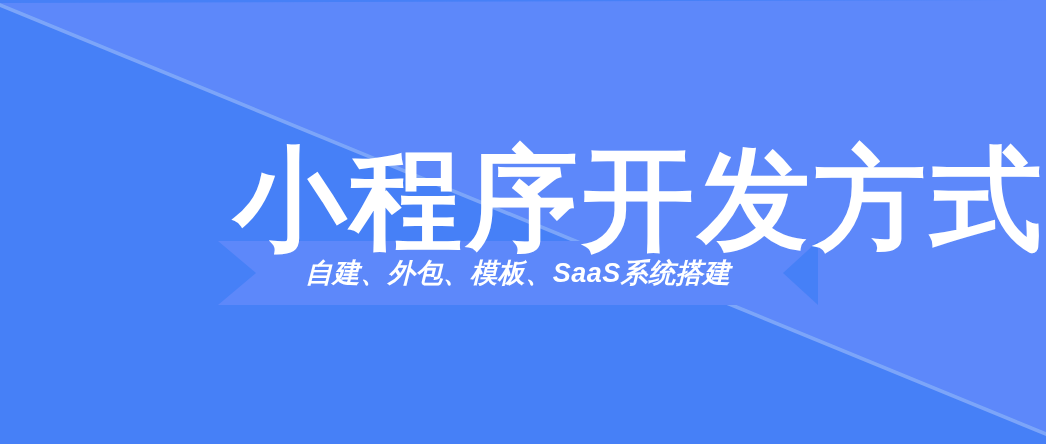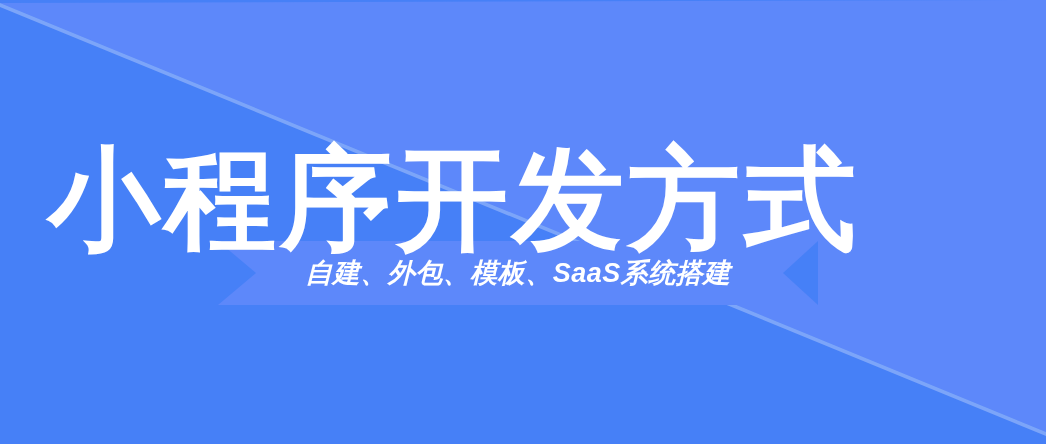--- a/index.html
+++ b/index.html
@@ -31,21 +31,21 @@
     height: 444px;
   }
 
   
   #title {
     position: absolute;
     z-index: 3;
     left: 0;
     right: 0;
     top: 62px;
-    text-align: left;
+    text-align: right;
     color: #ffffff;
     font-size: 112px;
     line-height: 1.12;
     font-weight: 700;
     letter-spacing: 4px;
     white-space: nowrap;
     user-select: none;
     padding-left: 48px;
   }
 

